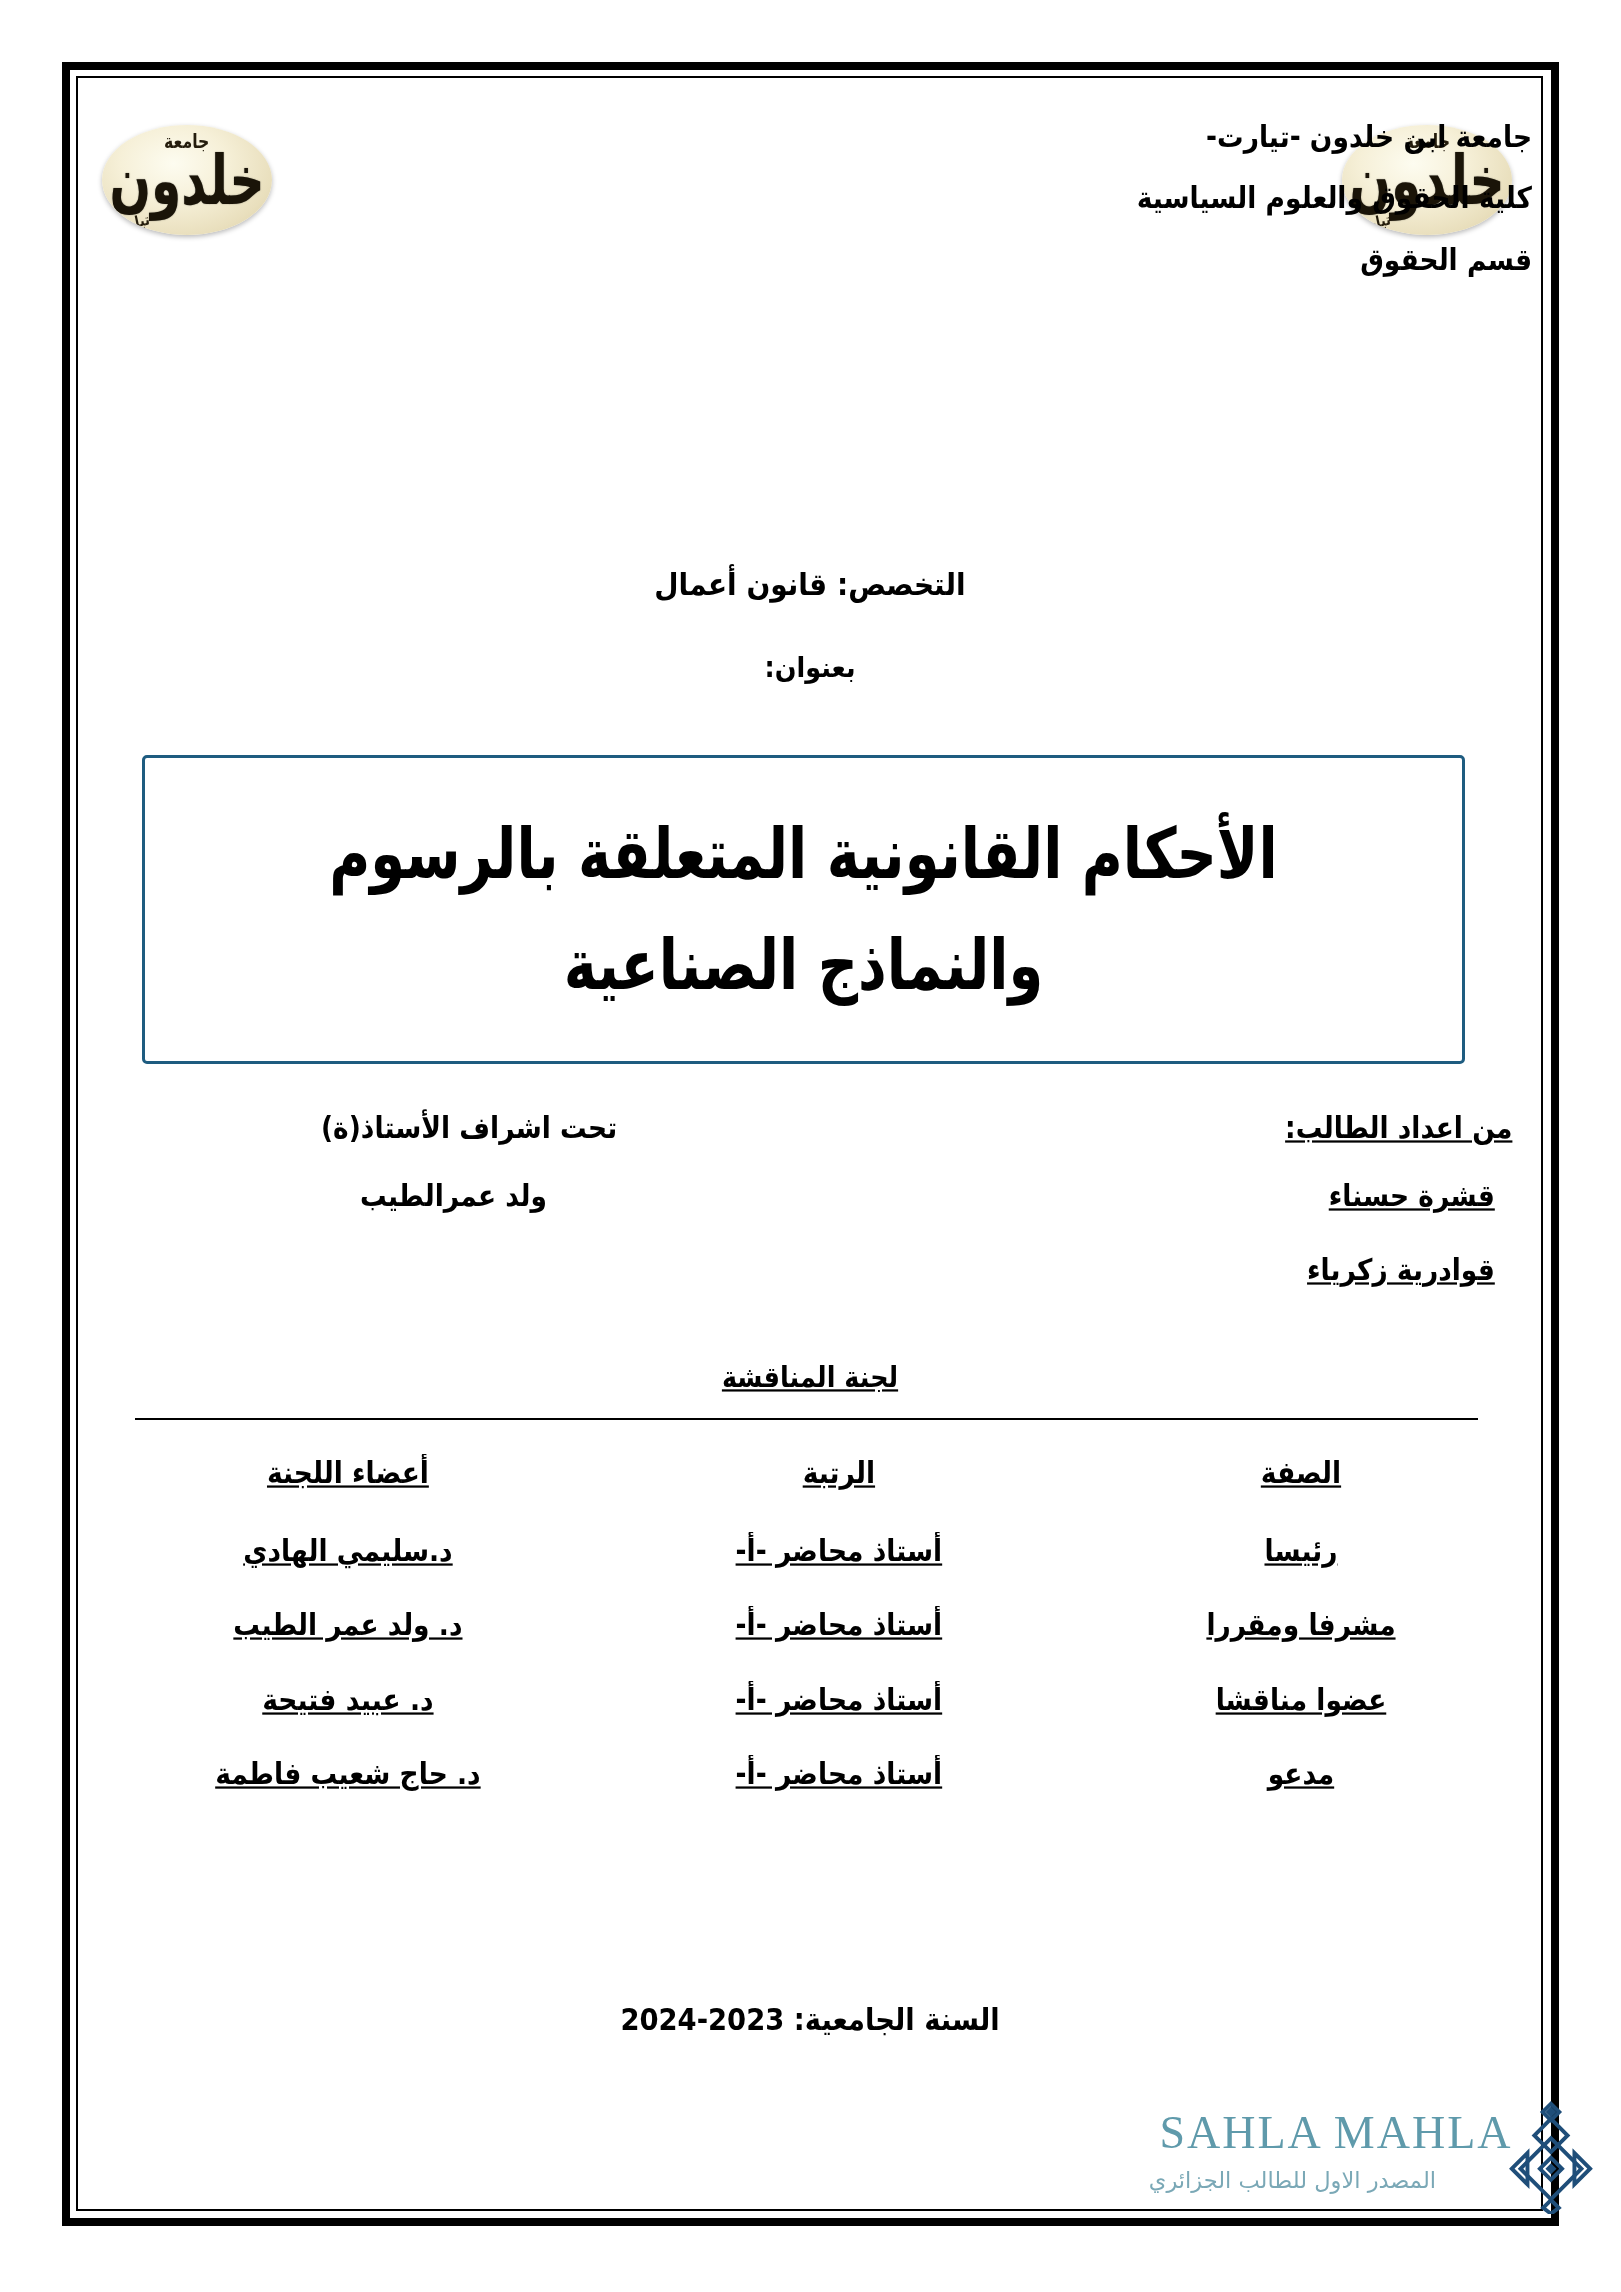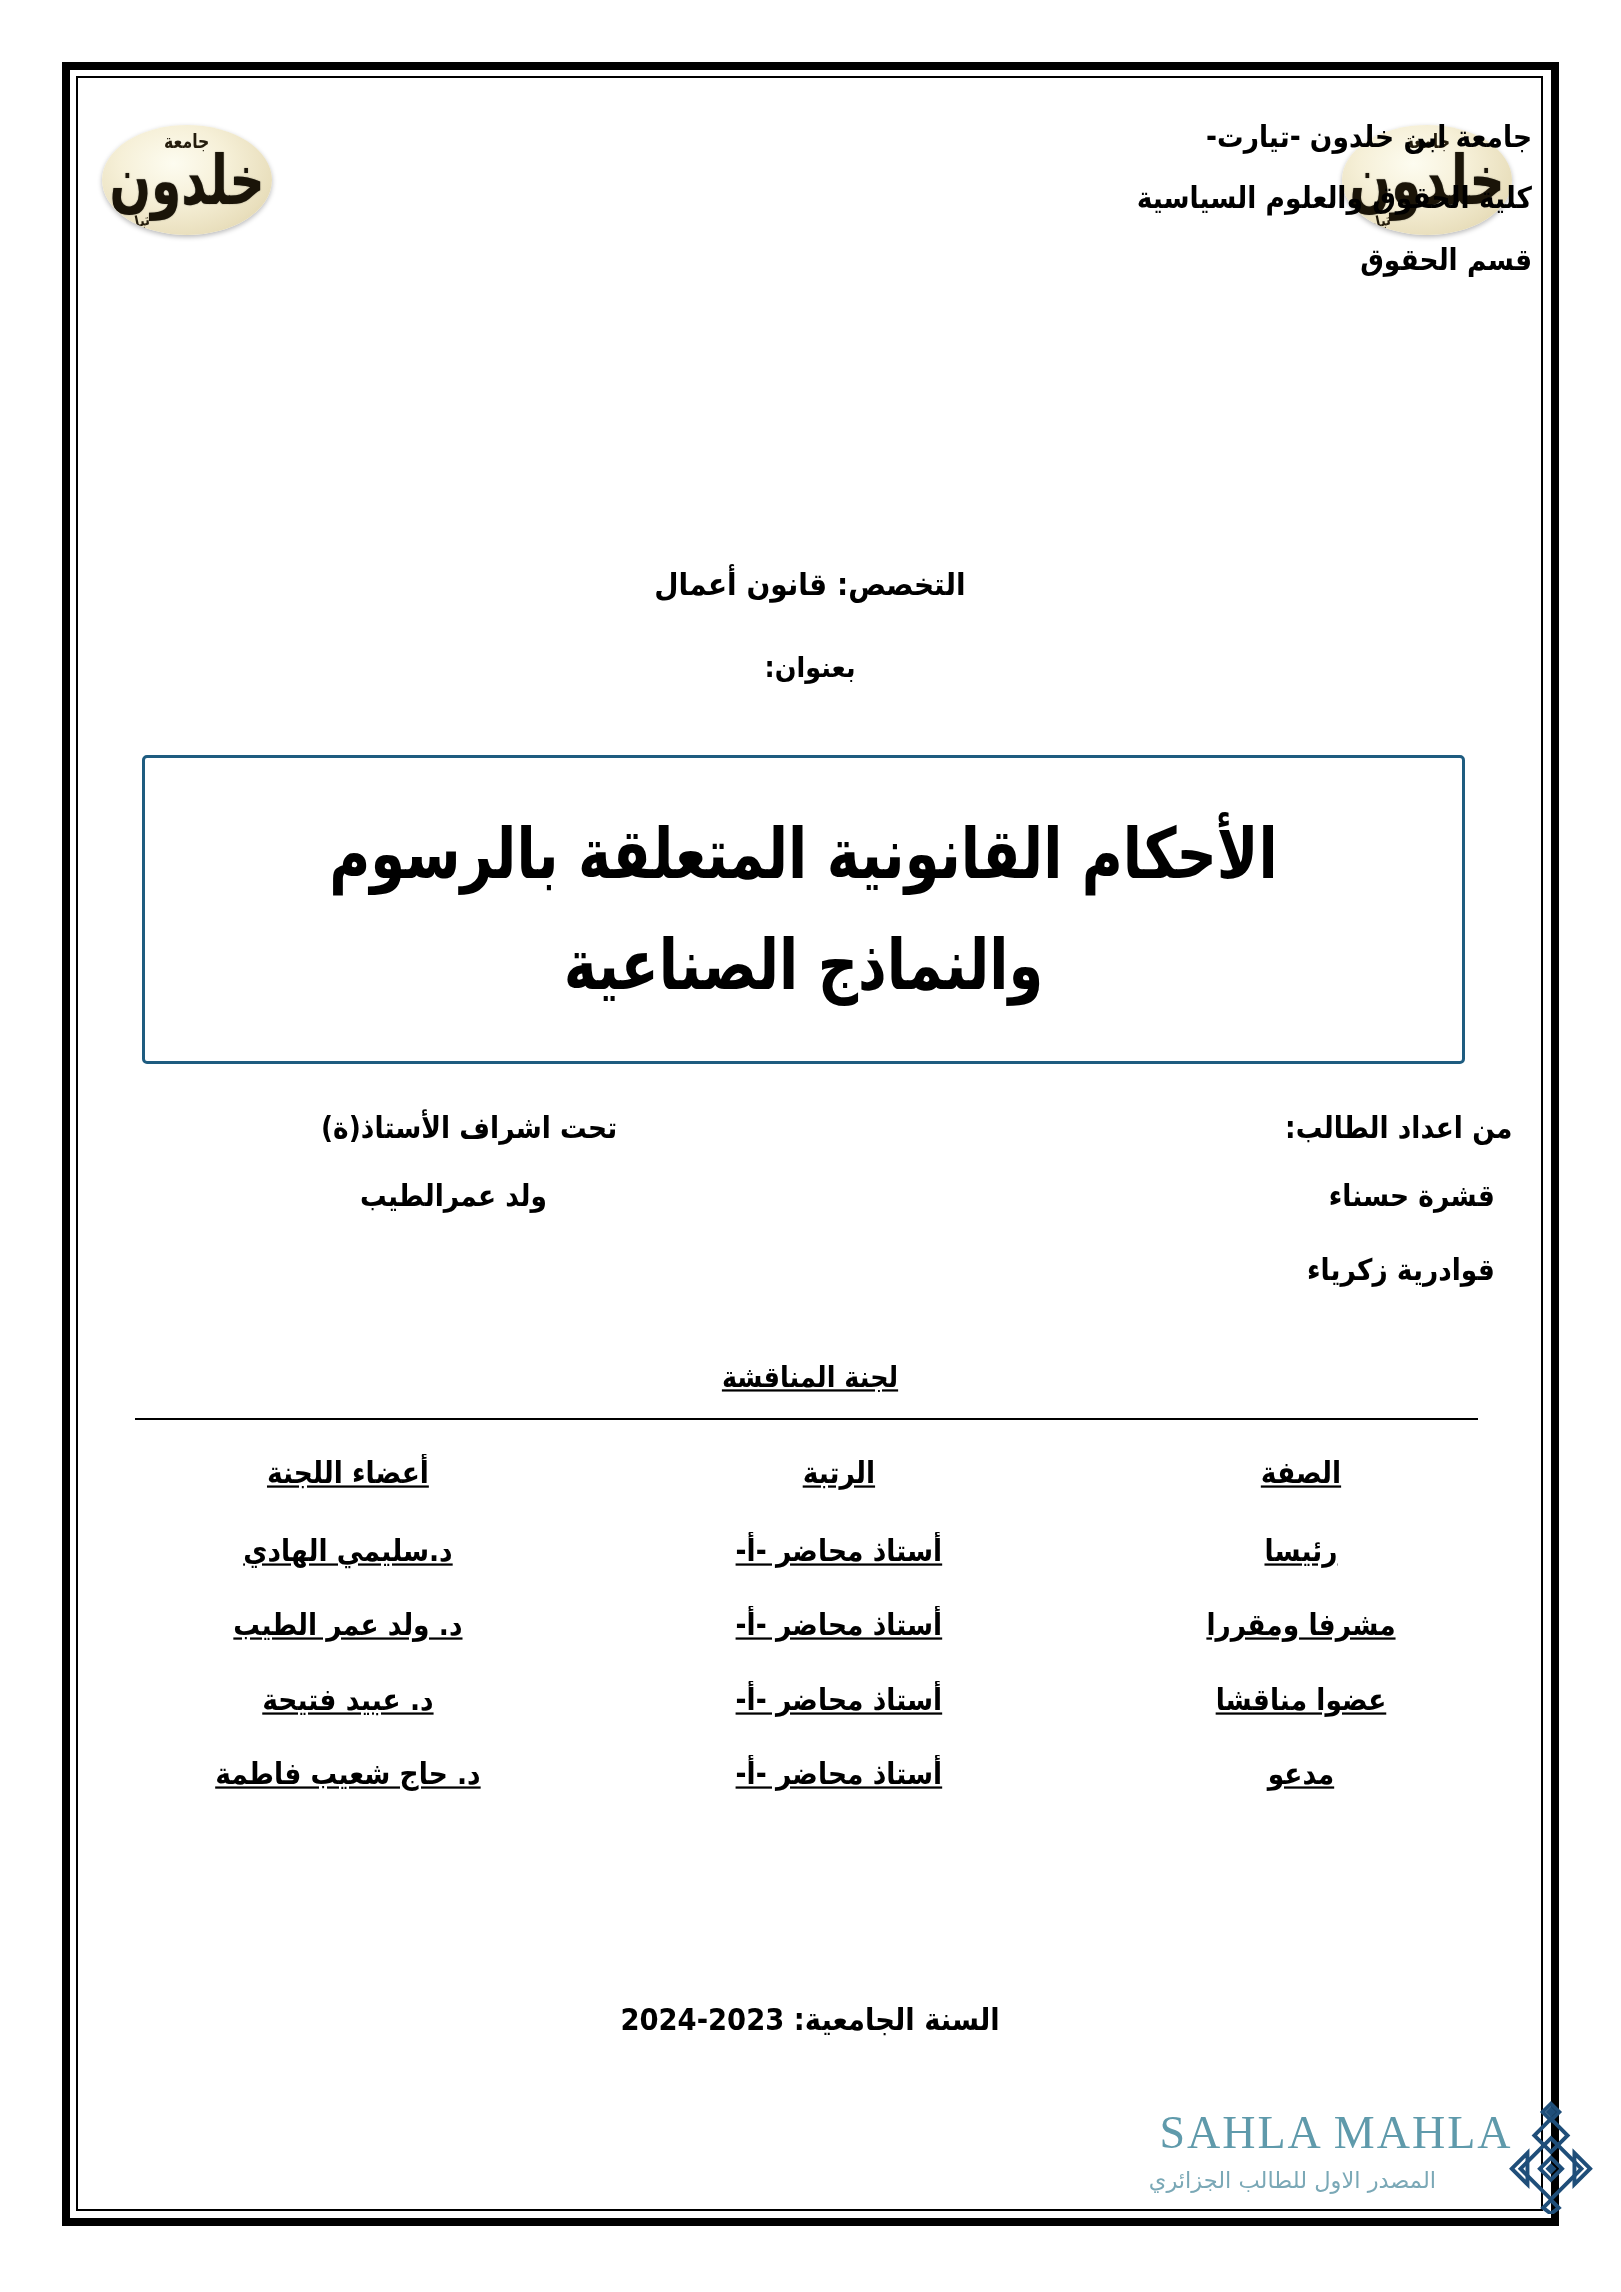--- a/index.html
+++ b/index.html
@@ -191,21 +191,21 @@
 
   
   #people {
     position: absolute;
     top: 1024px;
     left: 0;
     width: 1444px;
     height: 216px;
   }
   .people-col { position: absolute; top: 0; }
-  .people-col.students   { right: 19.6px; text-align: right; width: 421px; }
+  .people-col.students   { right: 19.6px; text-align: right; width: 421px; text-decoration: underline; }
   .people-col.supervisor { left: 221px; text-align: left; width: 431px; margin-left: 12px; }
   .people-head {
     font-weight: 700;
     font-size: 26.5px;
     transform: scaleY(1.12);
     margin-bottom: 37px;
     white-space: nowrap;
   }
   .people-name {
     font-weight: 700;

